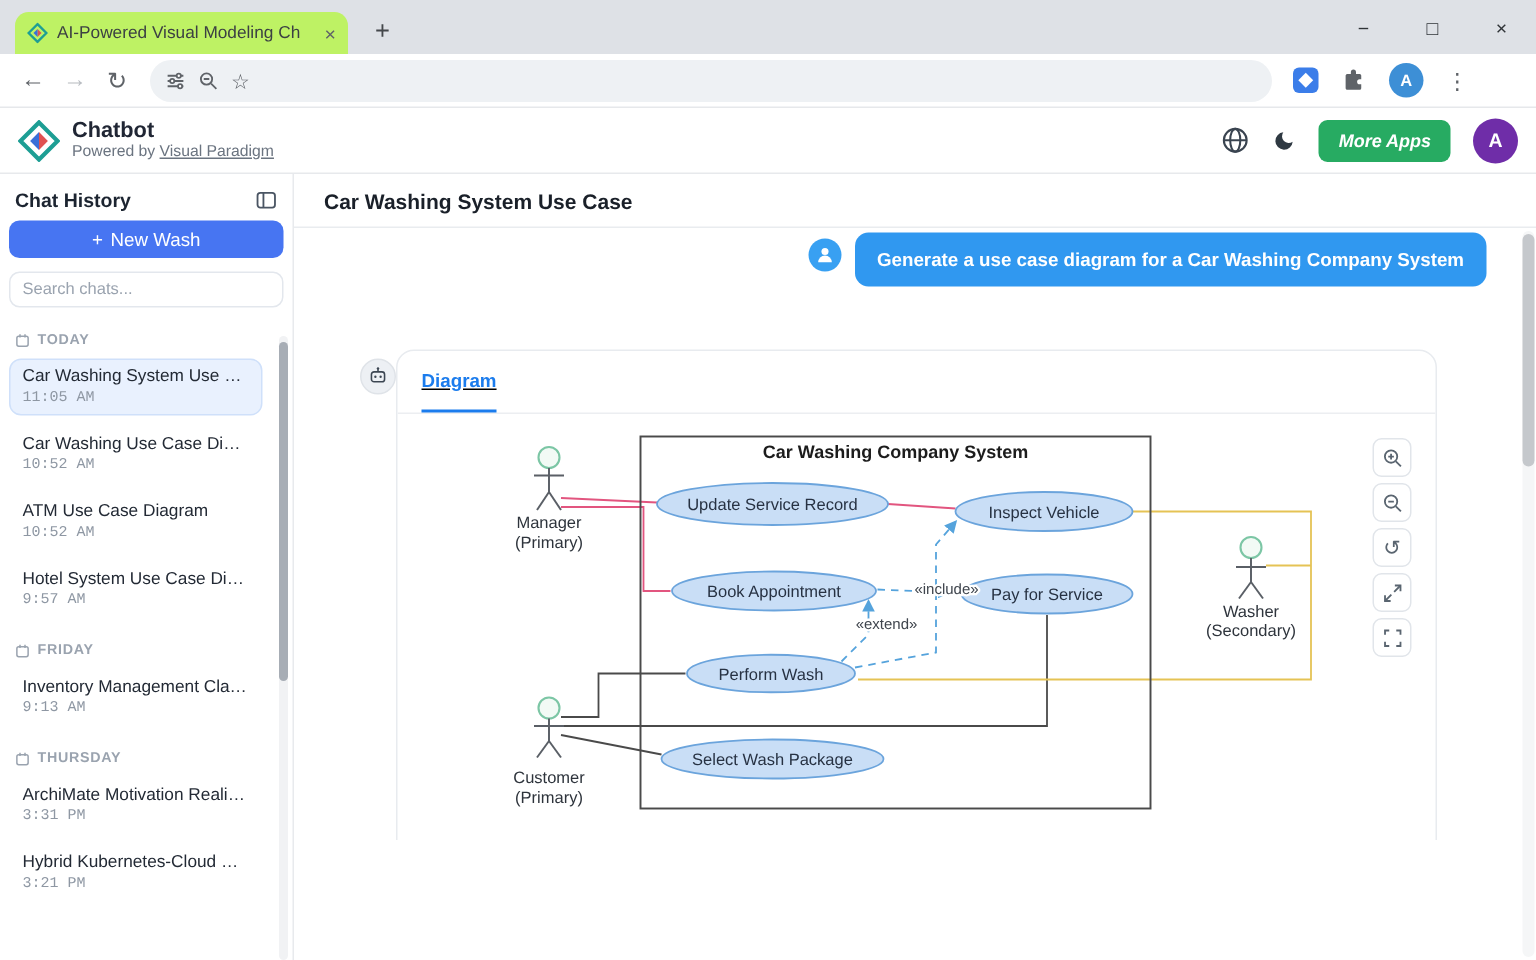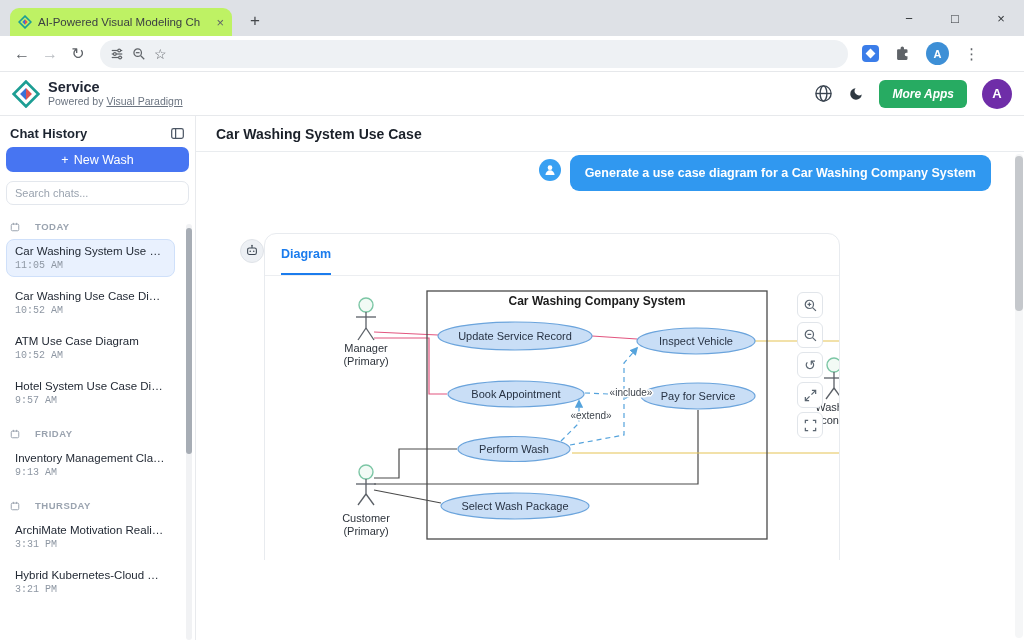--- a/index.html
+++ b/index.html
@@ -40,38 +40,38 @@
   .moreapps { background:#27ab62; color:#fff; font-size:12px; font-weight:bold; border:none; border-radius:6px; padding:7px 13px;font-style:italic; }
   .ah-avatar { width:30px; height:30px; border-radius:50%; background:#6f2da8; color:#fff; font-size:13px; font-weight:bold; display:flex; align-items:center; justify-content:center; }
 
   
   .sidebar { position:absolute; left:0; top:116px; width:196px; height:524px; background:#fff; border-right:1px solid #e8eaed; overflow:hidden; }
   .sb-head { display:flex; align-items:center; justify-content:space-between; margin:10px 10px 6px 10px; }
   .sb-title { font-size:13px; font-weight:bold; color:#1c2430; }
   .newchat { margin:6px 6px 0 6px; height:25px; background:#4775f2; border:none; border-radius:7px; color:#fff; font-size:12.5px; width:calc(100% - 12px); display:flex; align-items:center; justify-content:center; gap:5px; font-family:inherit; }
   .search { margin:9px 6px 0 6px; height:24px; width:calc(100% - 12px); border:1px solid #e3e7ed; border-radius:7px; padding:0 8px; font-size:11px; color:#333; outline:none; font-family:inherit; }
   .search::placeholder { color:#9aa3af; }
-  .sec-label { margin:16px 8px 7px 10px; display:flex; align-items:center; gap:15px; font-size:9.5px; font-weight:bold; letter-spacing:.5px; color:#9aa3af;text-align:right; }
+  .sec-label { margin:16px 8px 7px 10px; display:flex; align-items:center; gap:5px; font-size:9.5px; font-weight:bold; letter-spacing:.5px; color:#9aa3af;text-align:right; }
   .chat-item { margin:0 20px 7px 6px; padding:5px 8px; border-radius:8px; border:1px solid transparent; }
   .chat-item.active { background:#e9f1fe; border-color:#cfe0fa; }
   .ci-title { font-size:11.5px; color:#232a35; white-space:nowrap; overflow:hidden; text-overflow:ellipsis; }
   .ci-time { font-size:10px; color:#8e97a3; margin-top:3px;font-family:Liberation Mono, monospace; }
   .sb-scroll-track { position:absolute; right:3px; top:108px; width:6px; height:416px; background:#f1f2f4; border-radius:3px; }
   .sb-scroll-thumb { position:absolute; right:3px; top:112px; width:6px; height:226px; background:#a7adb5; border-radius:3px; }
 
   
   .main { position:absolute; left:196px; top:116px; width:828px; height:524px; background:#fff; }
   .main-title { height:36px; line-height:36px; padding-left:20px; font-size:14px; font-weight:bold; color:#1a2029; border-bottom:1px solid #e9ecef; }
   .chat { position:absolute; left:0; top:37px; right:12px; height:407px; overflow:hidden; }
   .msg-user { display:flex; justify-content:flex-end; align-items:flex-start; gap:9px; margin:2px 21px 0 0; }
   .u-avatar { width:22px; height:22px; border-radius:50%; background:#38a0f2; display:flex; align-items:center; justify-content:center; margin-top:4px; }
   .bubble { background:#3098f0; color:#fff; font-size:12.5px; padding:11px 15px; border-radius:9px; white-space:nowrap;font-weight:bold; }
   .msg-bot { display:flex; align-items:flex-start; margin:42px 0 0 44px; }
   .bot-avatar { width:24px; height:24px; border-radius:50%; background:#edf0f4; border:1px solid #dfe3e8; display:flex; align-items:center; justify-content:center; margin-top:6px; flex:none; }
-  .card { width:576px; height:340px; background:#fff; border:1px solid #e8ebef; border-radius:12px; position:relative; overflow:hidden; }
+  .card { width:694px; height:340px; background:#fff; border:1px solid #e8ebef; border-radius:12px; position:relative; overflow:hidden;text-decoration:underline; }
   .card-tabs { display:flex; gap:26px; padding:0 16px; height:42px; align-items:stretch; border-bottom:1px solid #eceef1; }
   .tab-item { display:flex; align-items:center; font-size:12.5px; font-weight:bold; color:#5d6773; border-bottom:2px solid transparent; }
   .tab-item.active { color:#1b7ced; border-bottom-color:#1b7ced; }
   .dg-area { position:relative; height:296px; }
   svg.diagram { position:absolute; left:64px; top:12px; }
   .dg-tools { position:absolute; right:16px; top:16px; display:flex; flex-direction:column; gap:4px; }
   .tool-btn { width:26px; height:26px; border:1px solid #e1e5ea; border-radius:6px; background:#fff; display:flex; align-items:center; justify-content:center; color:#5a6570; font-size:14px; }
 
   
   .sys { fill:none; stroke:#4a4a4a; stroke-width:1.3; }
@@ -165,21 +165,21 @@
   <div class="appheader">
     <div class="brand">
       <span class="icn">
         <svg width="28" height="28" viewBox="0 0 26 26">
             <polygon points="13,1.5 24.5,13 13,24.5 1.5,13" fill="none" stroke="#1d9e94" stroke-width="2.6"></polygon>
             <polygon points="13,7.5 18.5,13 13,18.5" fill="#e05252"></polygon>
             <polygon points="13,7.5 7.5,13 13,18.5" fill="#3a6fd8"></polygon>
           </svg>
       </span>
       <div>
-        <div class="app-name">Service</div>
+        <div class="app-name">Chatbot</div>
         <div class="app-sub"><span>Powered by</span> <u>Visual Paradigm</u></div>
       </div>
     </div>
     <div class="ah-right">
       <span class="icn">
         <svg width="19" height="19" viewBox="0 0 18 18" stroke="#3a4450" stroke-width="1.3" fill="none">
             <circle cx="9" cy="9" r="7.2"></circle>
             <ellipse cx="9" cy="9" rx="3.2" ry="7.2"></ellipse>
             <line x1="1.8" y1="9" x2="16.2" y2="9"></line>
           </svg>

